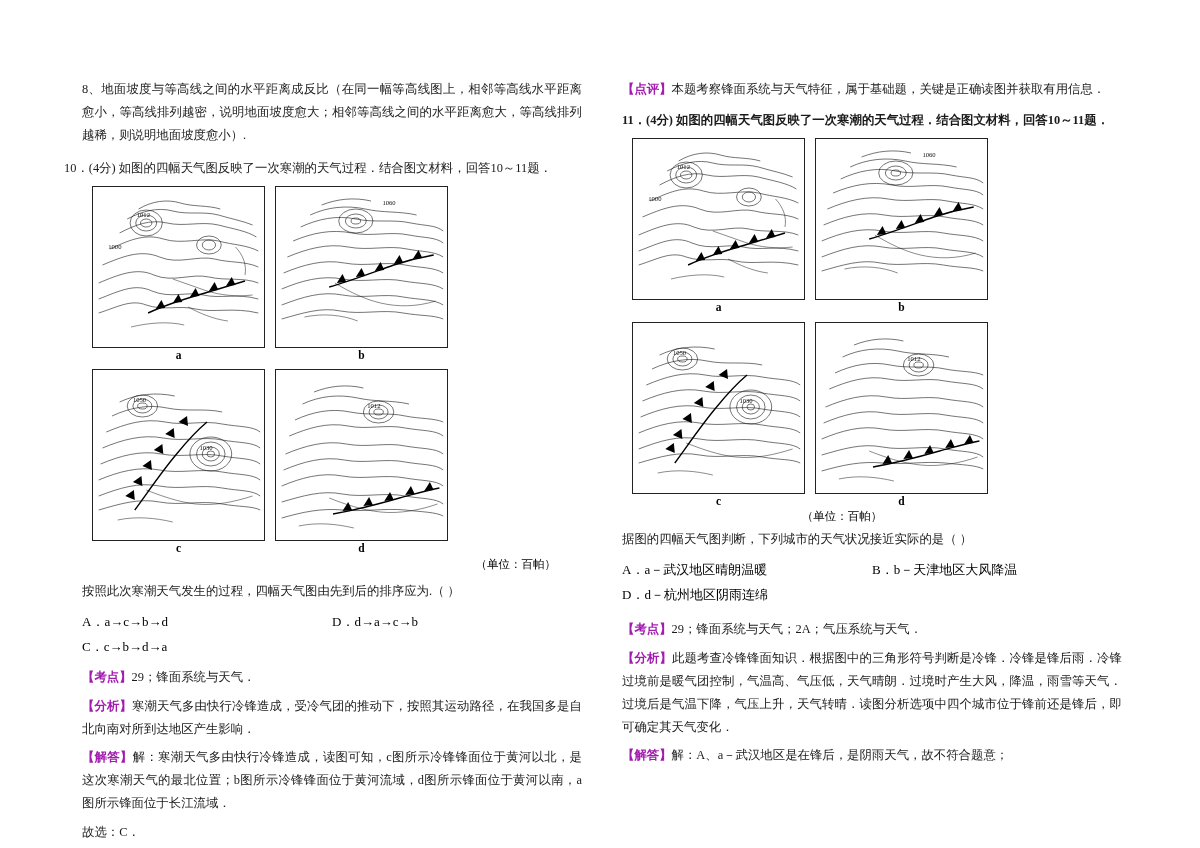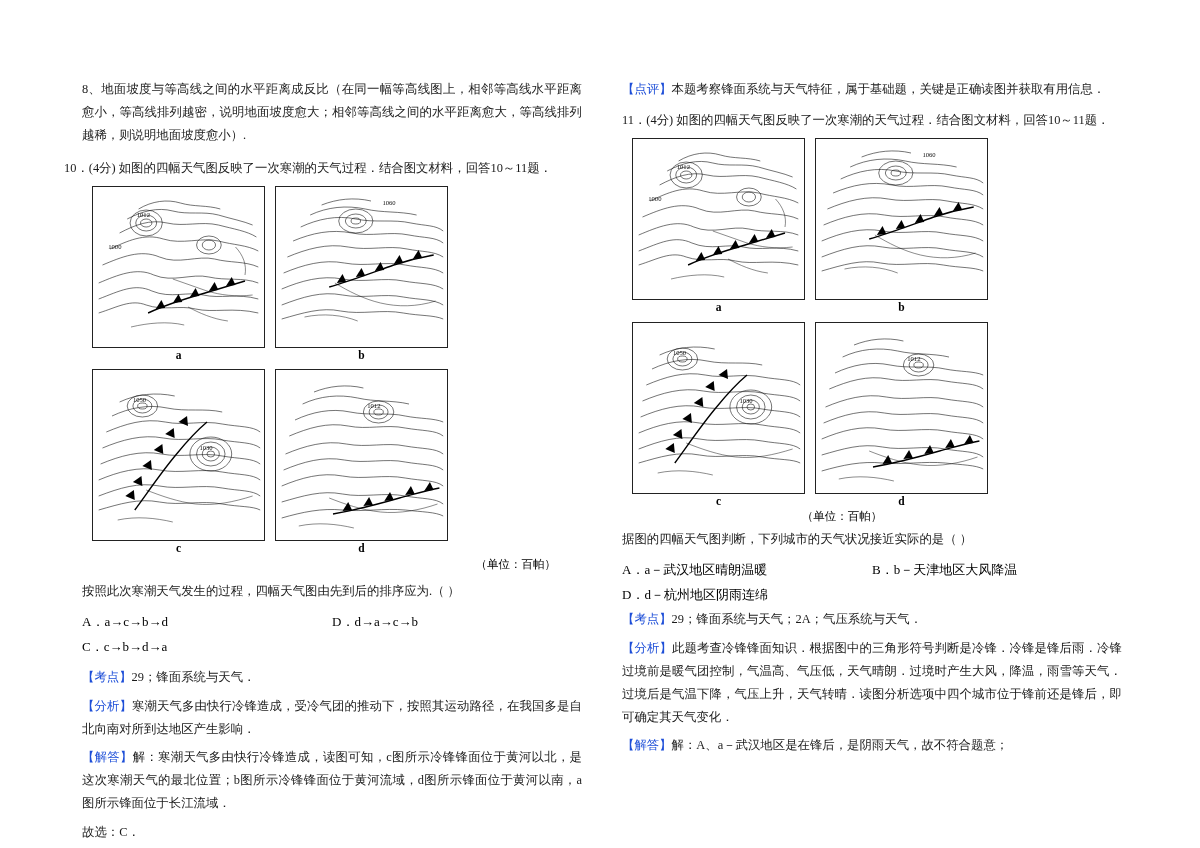--- a/index.html
+++ b/index.html
@@ -23,21 +23,21 @@
   }
   .col-left{left:82px;}
   .col-right{right:78px;}
   p{margin:0 0 6px 0;}
   .txt{
     font-size:12.4px;
     line-height:1.85;
     text-align:justify;
     color:#1a1a1a;
   }
-  .tag{color:#1d4ed8;font-weight:normal;}
+  .tag{color:#a21caf;font-weight:bold;}
   .qnum{font-size:12.4px;line-height:1.85;}
   
   .figwrap{
     position:relative;
     margin:6px 0 2px 0;
   }
   .grid2{
     display:grid;
     grid-template-columns:1fr 1fr;
     gap:8px 10px;
@@ -282,21 +282,21 @@
     <p class="txt">故选：C．</p>
 
   </div>
 
   <div class="col col-right">
 
     <p class="txt">
       <span class="tag">【点评】</span><span>本题考察锋面系统与天气特征，属于基础题，关键是正确读图并获取有用信息．</span>
     </p>
 
-    <p class="txt qnum" style="margin-top:8px;">11．(4分) 如图的四幅天气图反映了一次寒潮的天气过程．结合图文材料，回答10～11题．</p>
+    <p class="txt qnum" style="margin-top:8px;font-weight:bold;">11．(4分) 如图的四幅天气图反映了一次寒潮的天气过程．结合图文材料，回答10～11题．</p>
 
     <div class="figwrap">
       <div class="grid2">
 
         <div>
           <div class="panel h1">
             <svg viewBox="0 0 180 160" preserveAspectRatio="none">
               <g fill="none" stroke="#111" stroke-width="0.6">
                 <path d="M6,126 C26,120 40,112 56,118 C74,124 92,118 108,122 C126,126 148,120 174,126"></path>
                 <path d="M6,112 C28,104 44,96 62,104 C82,112 100,104 116,108 C134,112 152,106 174,112"></path>
@@ -464,21 +464,21 @@
     </div>
 
     <p class="txt" style="margin-top:4px;">据图的四幅天气图判断，下列城市的天气状况接近实际的是（      ）</p>
 
     <div class="opts">
       <div class="o">A．a－武汉地区晴朗温暖</div>
       <div class="o">B．b－天津地区大风降温</div>
       <div class="o">D．d－杭州地区阴雨连绵</div>
     </div>
 
-    <p class="txt" style="margin-top:0;">
+    <p class="txt" style="margin-top:10px;">
       <span class="tag">【考点】</span><span>29；锋面系统与天气；2A；气压系统与天气．</span>
     </p>
 
     <p class="txt" style="margin-top:4px;">
       <span class="tag">【分析】</span><span>此题考查冷锋锋面知识．根据图中的三角形符号判断是冷锋．冷锋是锋后雨．冷锋过境前是暖气团控制，气温高、气压低，天气晴朗．过境时产生大风，降温，雨雪等天气．过境后是气温下降，气压上升，天气转晴．读图分析选项中四个城市位于锋前还是锋后，即可确定其天气变化．</span>
     </p>
 
     <p class="txt" style="margin-top:4px;">
       <span class="tag">【解答】</span><span>解：A、a－武汉地区是在锋后，是阴雨天气，故不符合题意；</span>
     </p>

